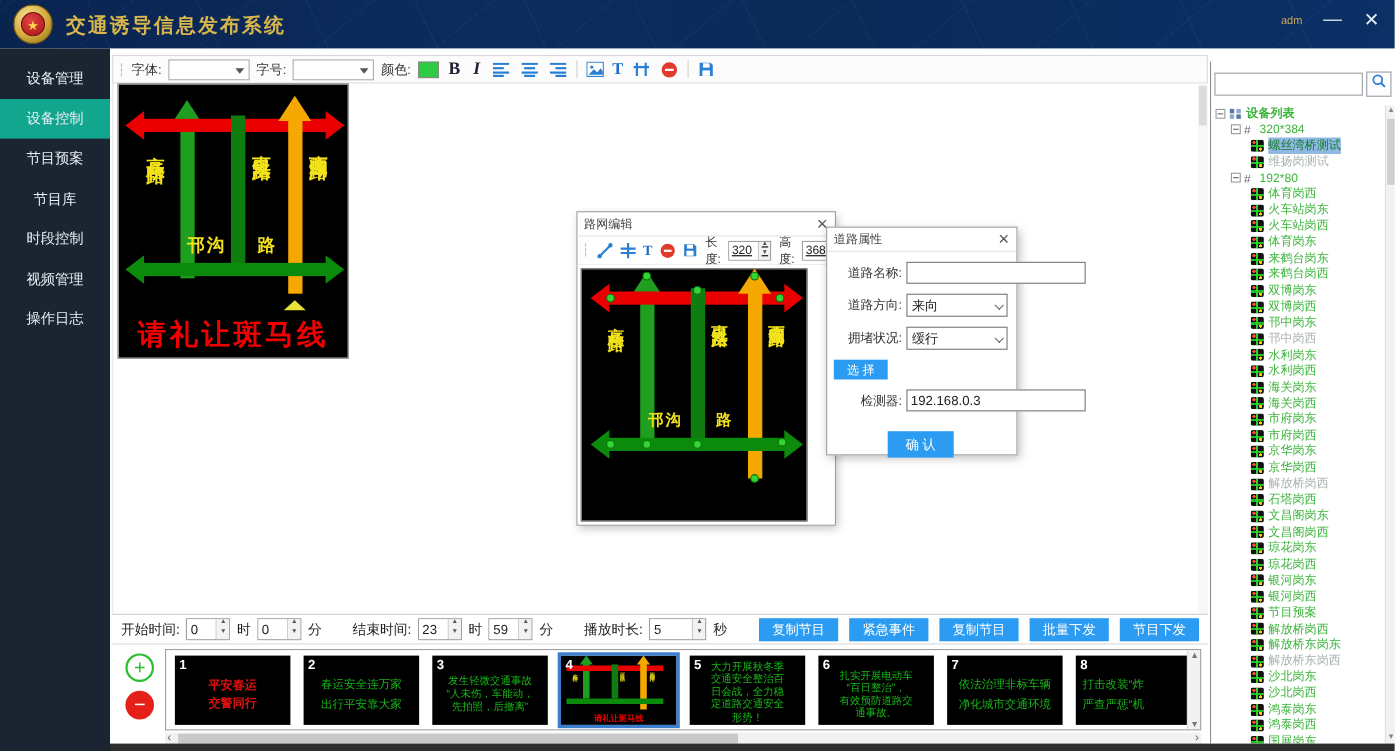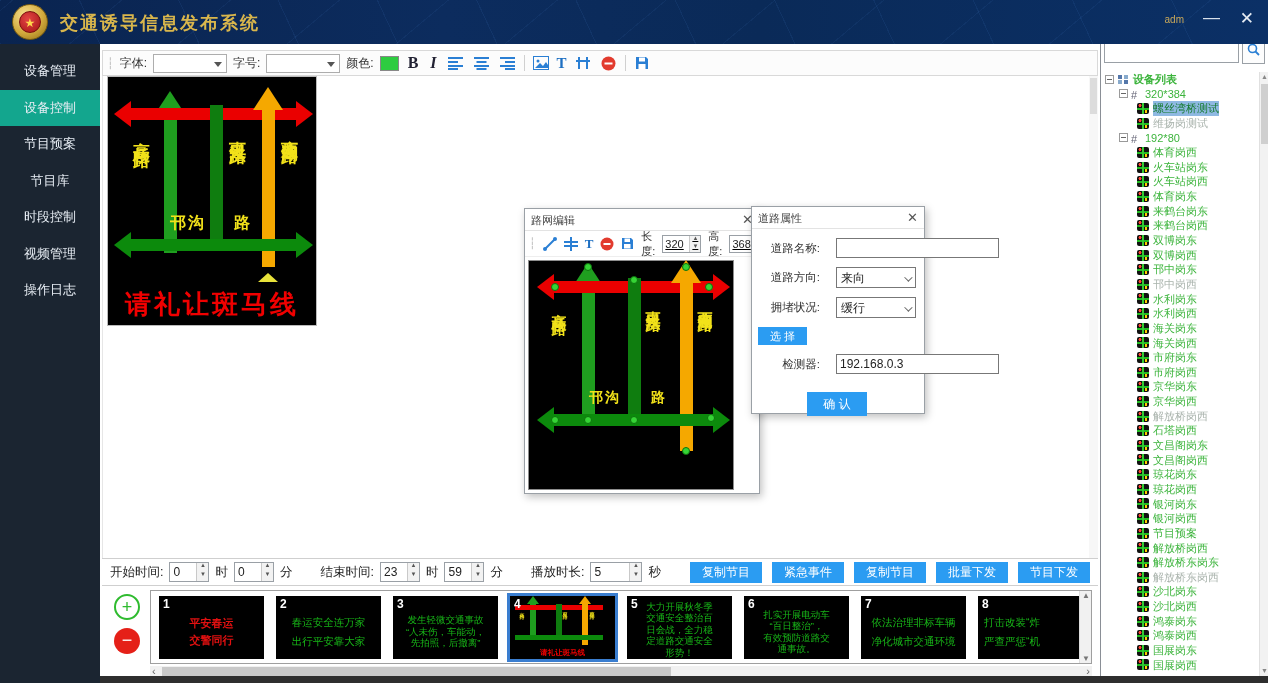--- a/index.html
+++ b/index.html
@@ -24,21 +24,21 @@
   .hdr-user { position:absolute; right:84px; top:14px; color:#c9a85a; font-size:10px; }
   .hdr-min  { position:absolute; right:48px; top:8px; color:#dfe6ee; font-size:17px; cursor:default; }
   .hdr-close{ position:absolute; right:14px; top:8px; color:#e6ecf3; font-size:17px; cursor:default; }
 
   
   .sidebar { position:absolute; left:0; top:44px; width:100px; bottom:0; background:#1b2531; z-index:20; padding-top:9px; }
   .side-item { height:36.5px; line-height:36.5px; text-align:center; color:#e8eef5; font-size:13px; cursor:pointer; }
   .side-item.active { background:#13a68e; }
 
   
-  .rpanel { position:absolute; right:0; top:32px; width:168px; bottom:7px; background:#fff; border-left:1px solid #8a8f96; z-index:20; }
+  .rpanel { position:absolute; right:0; top:56px; width:168px; bottom:7px; background:#fff; border-left:1px solid #8a8f96; z-index:20; }
   .rsearch { position:absolute; left:3px; top:10px; width:135px; height:21px; border:1px solid #9aa0a6; background:#fff; }
   .rsearch-btn { position:absolute; left:141px; top:9px; width:23px; height:23px; border:1px solid #9aa0a6; background:#fdfdfd; text-align:center; line-height:21px; cursor:pointer; }
   .tree { position:absolute; left:0; top:40px; right:9px; bottom:0; overflow:hidden; font-size:11px; }
   .trow { height:14.65px; line-height:14.65px; white-space:nowrap; display:flex; align-items:center; cursor:pointer; }
   .trow.root  { padding-left:4px; font-weight:bold; color:#222; }
   .trow.group { padding-left:18px; color:#222; }
   .trow.leaf  { padding-left:34px; }
   .exp { width:9px; height:9px; border:1px solid #9a9a9a; background:linear-gradient(#666,#666) center/5px 1px no-repeat,#fff; margin-right:3px; flex:0 0 9px; }
   .trow.leaf .exp { visibility:hidden; width:0; flex:0 0 0; margin-right:0; }
   .ticon { width:12px; height:11px; margin-right:4px; flex:0 0 12px; }
@@ -102,21 +102,21 @@
   .dlg-title { height:22px; line-height:22px; padding:0 6px; font-size:11px; color:#444; border-bottom:1px solid #e3e3e3; position:relative; }
   .dlg-x { position:absolute; right:6px; top:0; color:#555; font-size:13px; cursor:pointer; }
   .rn-toolbar { height:26px; display:flex; align-items:center; gap:7px; padding-left:4px; border-bottom:1px solid #eee; }
   .spin { display:inline-flex; border:1px solid #9aa0a6; height:18px;text-decoration:underline; }
   .spin input { width:26px; border:none; font-size:11px; text-align:left; padding-left:2px; outline:none; color:#222; }
   .spin .btns { width:11px; display:flex; flex-direction:column; border-left:1px solid #c9c9c9; }
   .spin .btns span { flex:1; font-size:6px; line-height:4px; text-align:center; color:#555; background:#f2f2f2; cursor:pointer; }
   .rn-canvas { position:relative; margin:3px; background:#000; border:1px solid #8d8d8d; }
 
   .props-row { display:flex; align-items:center; margin:9px 8px 0 6px; }
-  .props-label { width:62px; text-align:right; font-size:11.5px; color:#333; flex:0 0 62px; margin-right:16px; }
+  .props-label { width:62px; text-align:right; font-size:11.5px; color:#333; flex:0 0 62px; margin-right:4px; }
   .props-input { flex:1; height:20px; border:1px solid #777; font-size:12px; padding:0 3px; outline:none; background:#fff; color:#222; }
   .props-select { flex:1; height:21px; border:1px solid #777; position:relative; background:#fff; font-size:12px; line-height:20px; padding-left:4px; color:#222; }
   .props-select .caret { position:absolute; right:5px; top:8px; width:6px; height:6px; border-right:1.5px solid #666; border-bottom:1.5px solid #666; transform:rotate(45deg) translateY(-2px); }
   .btn-blue { background:#2b9cf2; color:#fff; border:none; font-size:12px; height:20px; padding:0 12px; cursor:pointer; }
 
   
   .sched { position:absolute; left:2px; right:2px; top:514px; height:28px; background:#fff; border-top:1px solid #cfcfcf; border-bottom:1px solid #cfcfcf; display:flex; align-items:center; padding-left:8px; gap:6px; font-size:12.5px; color:#222; }
   .sched .gap { width:16px; }
   .num-spin { display:inline-flex; border:1px solid #9aa0a6; height:20px; background:#fff; }
   .num-spin input { width:26px; border:none; font-size:12px; padding-left:3px; outline:none; color:#222; }
@@ -296,21 +296,21 @@
       <div class="lbl-h" style="left:62px; top:136px;">邗沟</div>
       <div class="lbl-h" style="left:126px; top:136px;">路</div>
       <div class="road-msg" style="top:210px;">请礼让斑马线</div>
     </div>
 
     <div class="canvas-vscroll">
         <div class="thumb"></div>
       </div>
   </div>
 
-  <div class="dlg" style="left:424px; top:164px; width:236px;">
+  <div class="dlg" style="left:424px; top:148px; width:236px;">
     <div class="dlg-title">
       <span>路网编辑</span>
       <span class="dlg-x">✕</span>
     </div>
     <div class="rn-toolbar">
       <span class="grip">┆</span>
       <span class="icon-btn" style="width:16px;">
         <svg width="14" height="14">
             <line x1="2" y1="12" x2="12" y2="2" stroke="#2a7fd4" stroke-width="2"></line>
             <circle cx="2" cy="12" r="2" fill="#2a7fd4"></circle>

